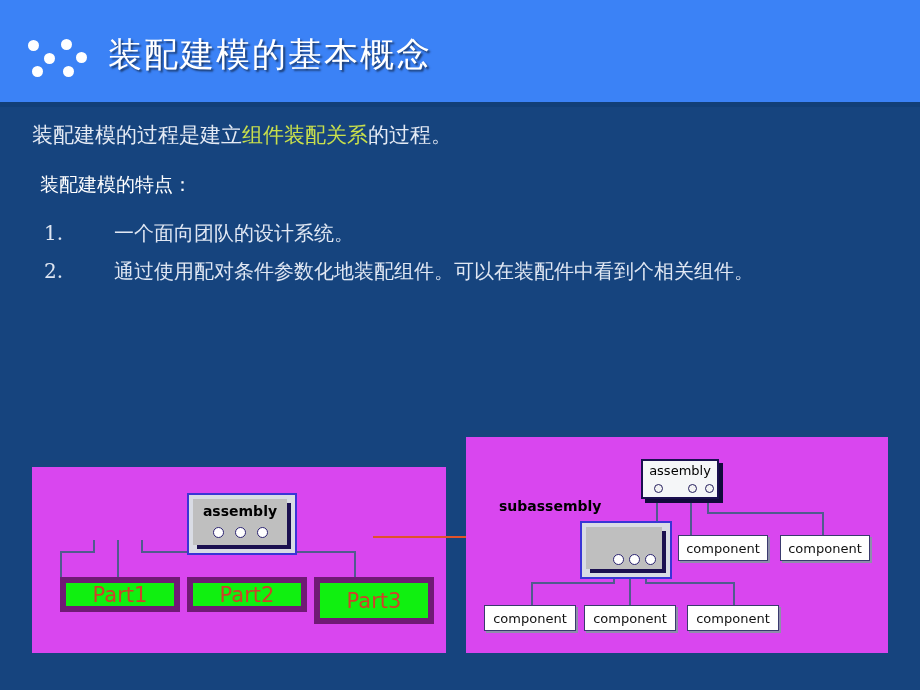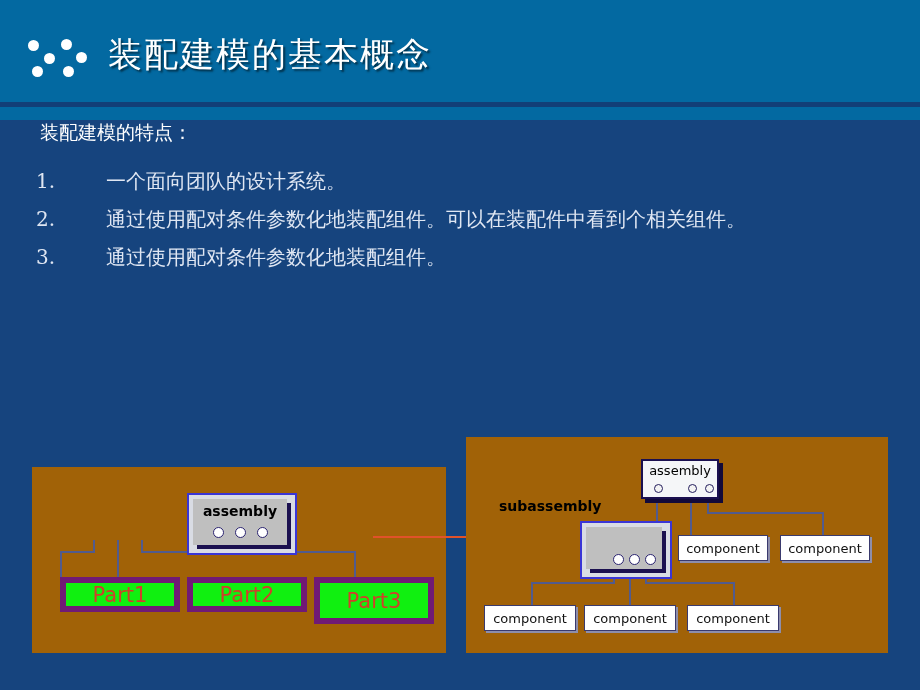--- a/index.html
+++ b/index.html
@@ -6,22 +6,22 @@
   body{
     width:920px;height:690px;
     background:#16447e;
     font-family:"Liberation Sans","DejaVu Sans",sans-serif;
     overflow:hidden;
     position:relative;
   }
 
   
   #header{
-    position:absolute;left:0;top:0;width:920px;height:120px;
-    background:#0369a1;
+    position:absolute;left:0;top:0;width:920px;height:102px;
+    background:#3b82f6;
   }
   #header-underline{
     position:absolute;left:0;top:102px;width:920px;height:5px;
     background:#123f77;
   }
   #header-dots{
     position:absolute;left:28px;top:36px;width:62px;height:40px;
   }
   #header-dots i{
     position:absolute;display:block;width:11px;height:11px;
@@ -51,34 +51,34 @@
     font-family:"DejaVu Serif","Liberation Serif",serif;
     font-size:21px;line-height:30px;color:#e4eaf4;
     margin:0 0 22px 0;white-space:nowrap;
   }
   .hl{color:#c9e04b;}
   .subhead{
     font-family:"DejaVu Sans","Liberation Sans",sans-serif;
     font-weight:normal;font-size:19px;color:#ffffff;
     margin:0 0 16px 8px;white-space:nowrap;
   }
-  ol.points{list-style:none;margin:4px;padding:0;}
+  ol.points{list-style:none;margin:12px;padding:0;}
   ol.points li{
     display:block;position:relative;
     font-family:"DejaVu Serif","Liberation Serif",serif;
     font-size:20px;line-height:38px;color:#e0e7f3;
     white-space:nowrap;
   }
   ol.points li .num{
     display:inline-block;width:70px;color:#dfe6f2;
   }
 
   
   .panel{
-    position:absolute;background:#a16207;
+    position:absolute;background:#d946ef;
   }
   #panel-left{left:32px;top:467px;width:414px;height:186px;}
   #panel-right{left:466px;top:437px;width:422px;height:216px;}
 
   
   .gnode-outer{
     position:absolute;box-sizing:border-box;
     border:2px solid #3a35d6;background:#d9dce4;
   }
   .gnode-inner{
@@ -163,27 +163,27 @@
       <i class="d3"></i>
     <i class="d4"></i>
       <i class="d5"></i>
       <i class="d6"></i>
   </div>
   <div id="page-title">装配建模的基本概念</div>
 </div>
 <div id="header-underline"></div>
 
 <div id="body-text">
+  <p class="lead"><span>装配建模的过程是建立</span><span class="hl">组件装配关系</span><span>的过程。</span></p>
 
   <p class="subhead">装配建模的特点：</p>
 
   <ol class="points">
     <li><span class="num">1.</span><span>一个面向团队的设计系统。</span></li>
     <li><span class="num">2.</span><span>通过使用配对条件参数化地装配组件。可以在装配件中看到个相关组件。</span></li>
-    <li><span class="num">3.</span><span>通过使用配对条件参数化地装配组件。</span></li>
   </ol>
 </div>
 
 <div class="panel" id="panel-left">
 
   <div class="seg seg-v" style="left:61px;top:73px;height:12px;"></div>
   <div class="seg seg-h" style="left:28px;top:84px;width:35px;"></div>
   <div class="seg seg-v" style="left:28px;top:84px;height:26px;"></div>
 
   <div class="seg seg-v" style="left:85px;top:73px;height:37px;"></div>

